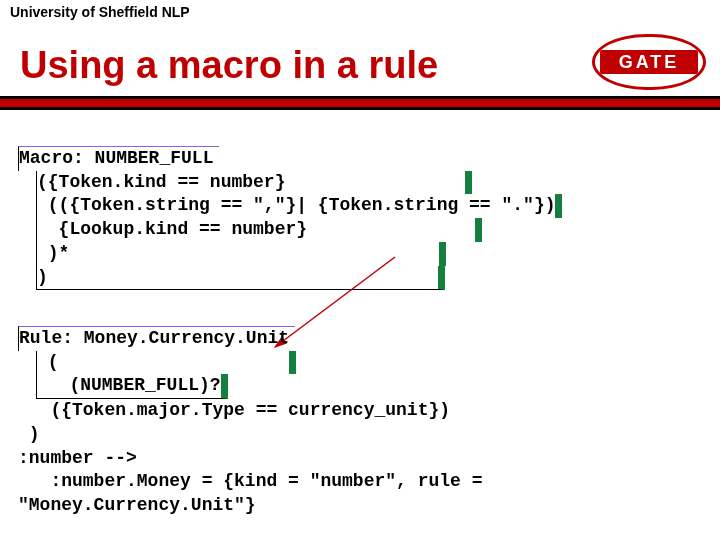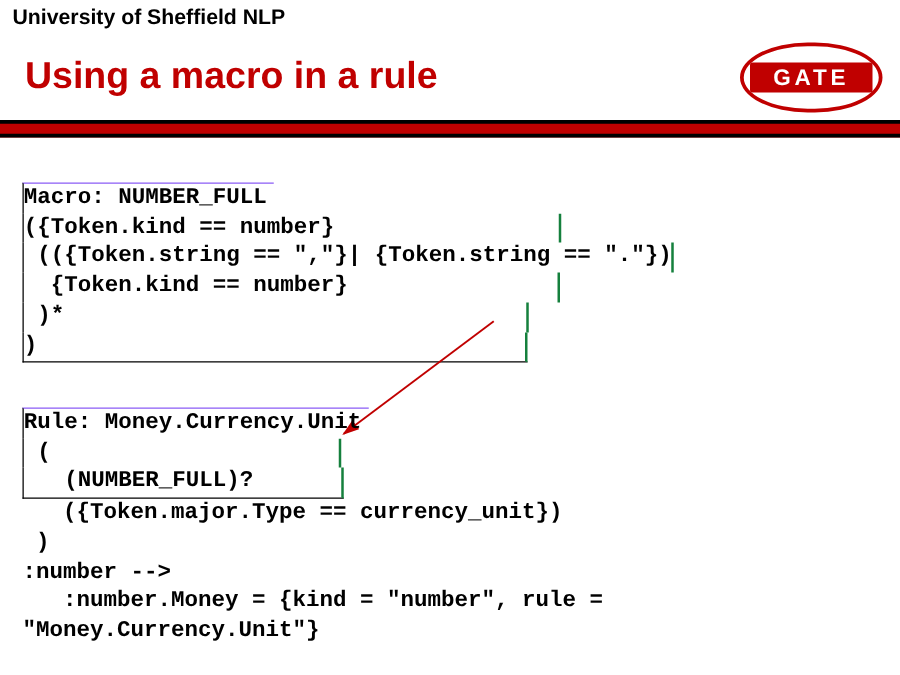--- a/index.html
+++ b/index.html
@@ -14,29 +14,29 @@
   .slide {
     position: relative;
     width: 720px;
     height: 540px;
     box-sizing: border-box;
   }
   .header-strip {
     position: absolute;
     top: 0; left: 0; right: 0;
     padding: 4px 10px 2px 10px;
-    font-size: 17px;
+    font-size: 14px;
     font-weight: bold;
     color: #000;
   }
   .title {
     position: absolute;
     top: 44px;
     left: 20px;
-    font-size: 30px;
+    font-size: 38px;
     font-weight: bold;
     color: #c00000;
   }
   .divider {
     position: absolute;
     top: 96px;
     left: 0;
     width: 720px;
     height: 14px;
     border-top: 3px solid #000;
@@ -91,31 +91,31 @@
     top: 122px;
     width: 560px;
   }
   .rule-block {
     top: 302px;
     width: 560px;
   }
   .bt { border-top: 1px solid #8b5cf6; }
   .bb { border-bottom: 1px solid #000; }
   .bl { border-left: 1px solid #000; }
-  .br { border-right: 2px solid #15803d; }
+  .br { border-right: 7px solid #15803d; margin-left: 18px; }
   .macro-line1 { display:inline-block; padding-right:6px; }
   .macro-line2 { display:inline-block; padding-right:180px; }
   .macro-line3 { display:inline-block; }
   .macro-line4 { display:inline-block; padding-right:168px; }
   .macro-line5 { display:inline-block; padding-right:370px; }
   .macro-line6 { display:inline-block; padding-right:390px; }
 
   .rule-box-top { display:inline-block; padding-right:6px;text-align:right; }
   .rule-open-paren { display:inline-block; padding-right:230px; }
-  .rule-number-full { display:inline-block; padding-right:70px; }
+  .rule-number-full { display:inline-block; }
 
   .arrow-svg {
     position: absolute;
     top: 252px;
     left: 265px;
     width: 140px;
     height: 110px;
     pointer-events: none;
   }
 </style>
@@ -132,21 +132,21 @@
   </div>
 
   <div class="title">Using a macro in a rule</div>
 
   <div class="divider"></div>
 
   <div class="code-block macro-block">
 <span class="macro-line1 bt bl">Macro: NUMBER_FULL</span>
 <span class="macro-line2 bl br">({Token.kind == number}</span>
 <span class="macro-line3 bl br"> (({Token.string == ","}| {Token.string == "."})</span>
-<span class="macro-line4 bl br">  {Token.kind == number}</span>
+<span class="macro-line4 bl br">  {Lookup.kind == number}</span>
 <span class="macro-line5 bl br"> )*</span>
 <span class="macro-line6 bl bb br">)</span>
 </div>
 
   <svg class="arrow-svg">
     <defs>
       <marker id="ah" markerWidth="10" markerHeight="10" refX="8" refY="3" orient="auto">
         <path d="M0,0 L9,3 L0,6 Z" fill="#c00000"></path>
       </marker>
     </defs>

